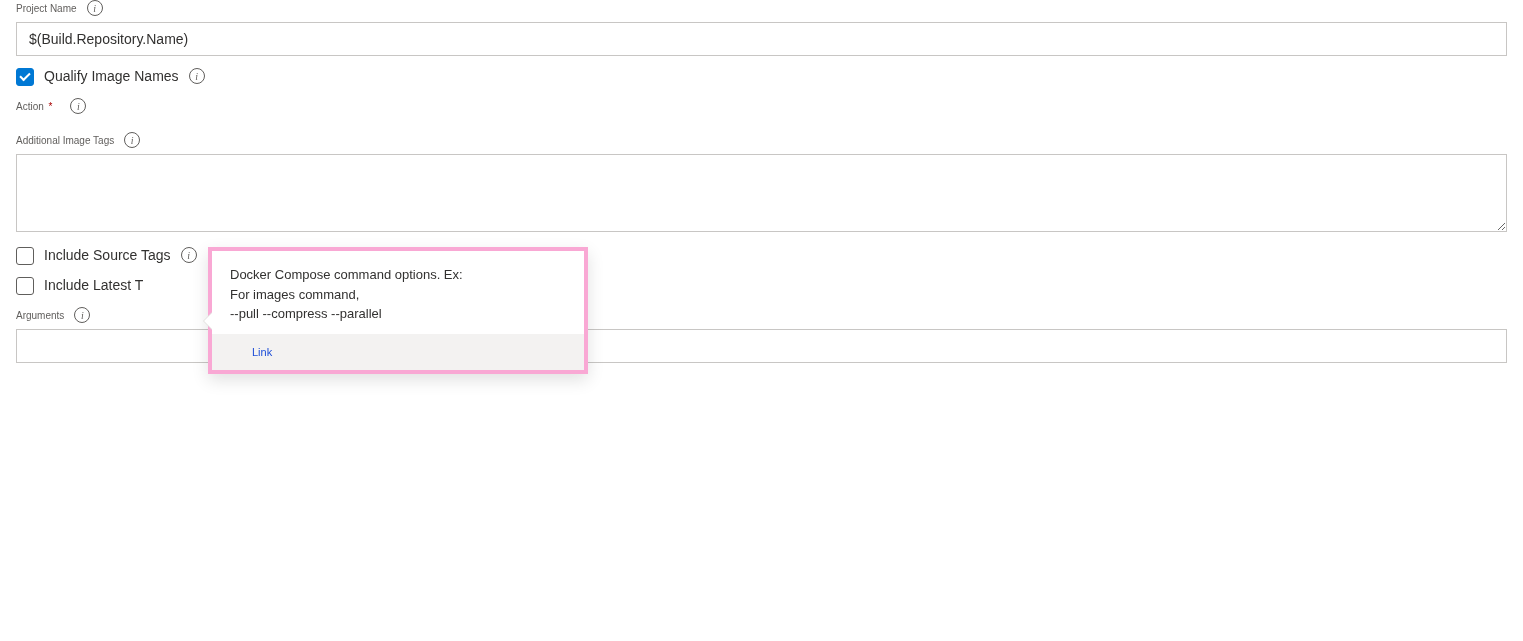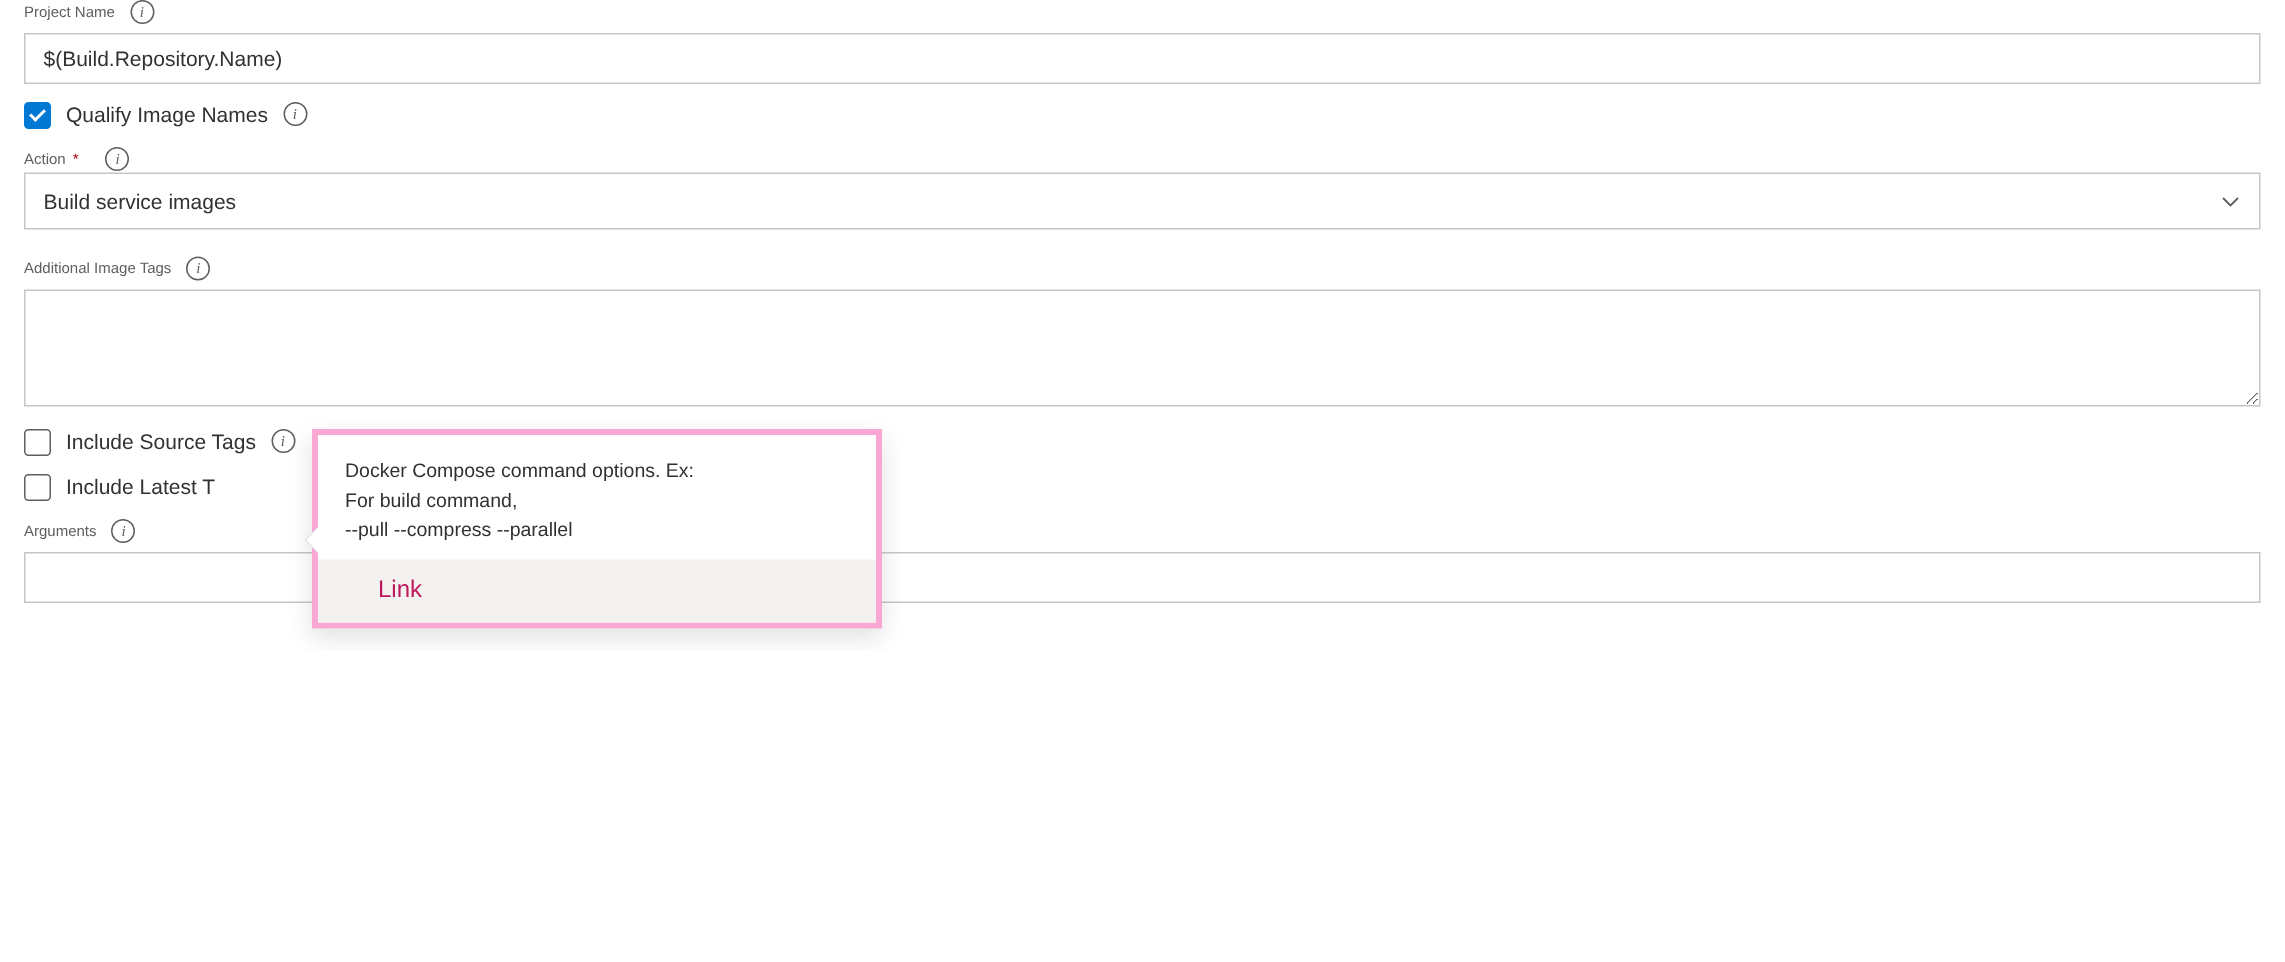--- a/index.html
+++ b/index.html
@@ -135,22 +135,22 @@
     }
     .tooltip-body {
       padding: 14px 18px 10px 18px;
       font-size: 13px;
       color: #323130;
       line-height: 1.5;
     }
     .tooltip-footer {
       padding: 12px 18px 12px 40px;
       background: #f3f2f1;
-      font-size: 16px;
-      color: #be185d;
+      font-size: 11px;
+      color: #1d4ed8;
     }
     .tooltip-arrow {
       position: absolute;
       left: -8px;
       top: 62px;
       width: 0;
       height: 0;
       border-top: 8px solid transparent;
       border-bottom: 8px solid transparent;
       border-right: 8px solid #ffffff;
@@ -188,28 +188,20 @@
   <span class="checkbox checked"></span>
   <span class="checkbox-label">Qualify Image Names</span>
   <span class="info-icon">i</span>
 </div>
 
 <div class="field-group">
   <div class="action-label-row">
     <span class="field-label"><span>Action</span><span class="required"> *</span></span>
     <span class="info-icon">i</span>
   </div>
-  <div class="select-wrapper">
-    <div class="select-input">Build service images</div>
-    <span class="chevron-down">
-      <svg width="12" height="8" viewBox="0 0 12 8">
-          <path d="M1 1 L6 6 L11 1" stroke="#605e5c" stroke-width="1.2" fill="none"></path>
-        </svg>
-    </span>
-  </div>
 </div>
 
 <div class="field-group" style="margin-top:18px;">
   <div class="field-label-row">
     <span class="field-label">Additional Image Tags</span>
     <span class="info-icon">i</span>
   </div>
   <textarea class="textarea-input" style=""></textarea>
 </div>
 
@@ -229,18 +221,18 @@
     <span class="field-label">Arguments</span>
     <span class="info-icon">i</span>
   </div>
   <input type="text" class="text-input" style="">
 
   <div class="tooltip">
     <div class="tooltip-arrow-border"></div>
     <div class="tooltip-arrow"></div>
     <div class="tooltip-body">
       <div>Docker Compose command options. Ex:</div>
-      <div>For build command,</div>
+      <div>For images command,</div>
       <div>--pull --compress --parallel</div>
     </div>
     <div class="tooltip-footer">Link</div>
   </div>
 </div>
 
 </body></html>

